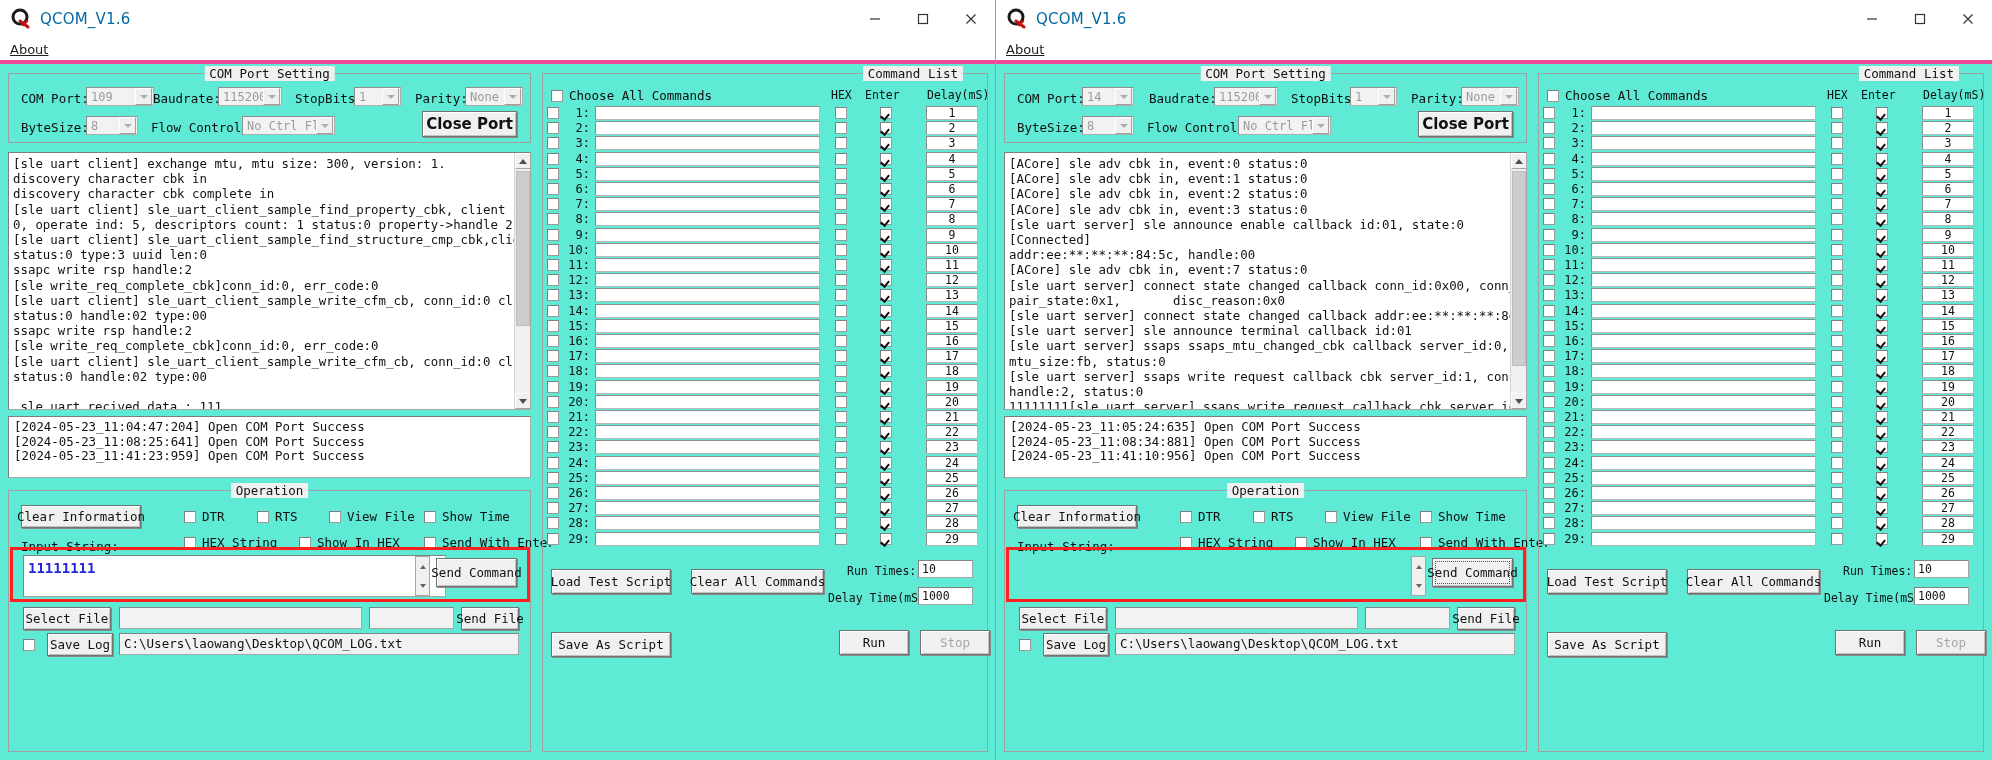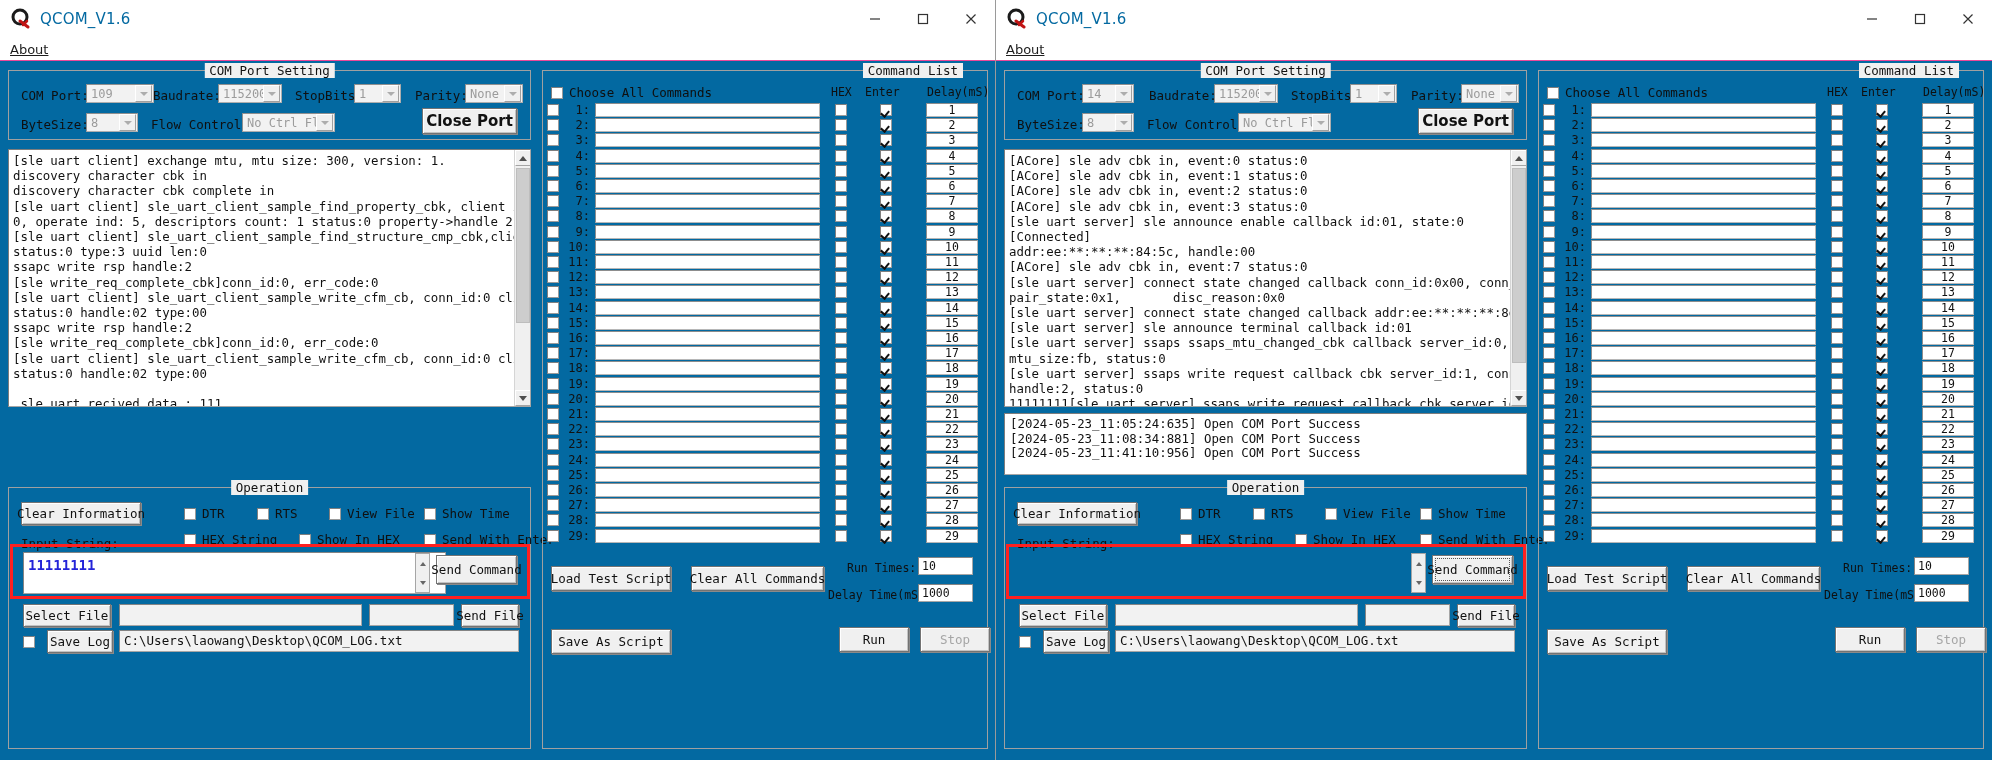--- a/index.html
+++ b/index.html
@@ -30,21 +30,21 @@
   .wincontrols { position: absolute; right: 0; top: 0; height: 38px; display: flex; }
   .wc { width: 48px; height: 38px; display:flex; align-items:center; justify-content:center; }
   .wc svg { display:block; }
 
   .menubar { height: 22px; background:#ffffff; padding-left: 10px; display:flex; align-items:center; }
   .menuitem { font-family:"DejaVu Sans", sans-serif; font-size: 13px; color:#1d1d1d; }
   .menuitem u { text-decoration: underline; }
 
   .clientarea {
     position: absolute; left: 0; right: 0; top: 60px; bottom: 0;
-    background: #0369a1; border-top: 1px solid #ec4899;
+    background: #5eead4; border-top: 4px solid #ec4899;
   }
 
   
   .group { position: absolute; border: 1px solid #a0a0a0; }
   .group > .legend {
     position: absolute; top: -8px; left: 50%; transform: translateX(-50%);
     background: #f0f0f0; padding: 0 5px; font-size: 12.5px; color: #111;
     font-family: "DejaVu Sans Mono", monospace; white-space: nowrap;
   }
   .group.cmdlist > .legend { left: auto; right: 24px; transform:none; }
@@ -303,20 +303,23 @@
           <span class="sbtn up">
               <i></i>
             </span>
           <span class="thumb" style="top:18px; height:155px;"></span>
           <span class="sbtn down">
               <i></i>
             </span>
         </div>
       </div>
 
+      <div class="statusbox" style="left:8px; top:352px; width:523px; height:62px;"><span>[2024-05-23_11:04:47:204] Open COM Port Success
+[2024-05-23_11:08:25:641] Open COM Port Success
+[2024-05-23_11:41:23:959] Open COM Port Success</span></div>
 
       <div class="group" style="left:8px; top:426px; width:523px; height:262px;">
         <span class="legend">Operation</span>
 
         <span class="btn" style="left:12px; top:14px; width:120px; height:23px;">Clear Information</span>
 
         <span class="cb" style="left:175px; top:18px;">
           <span class="cbbox"></span>
           <span class="cblabel">DTR</span>
         </span>

